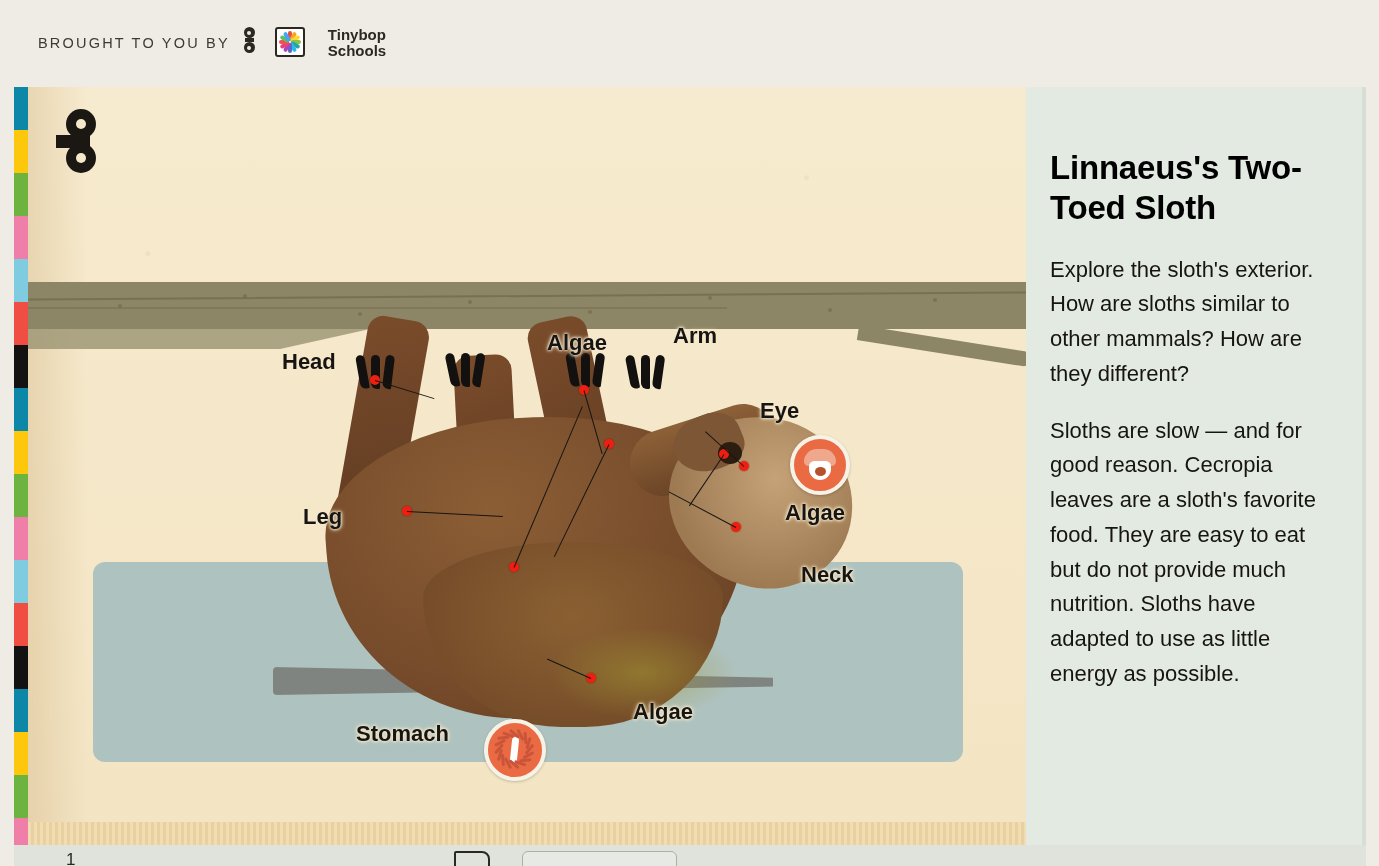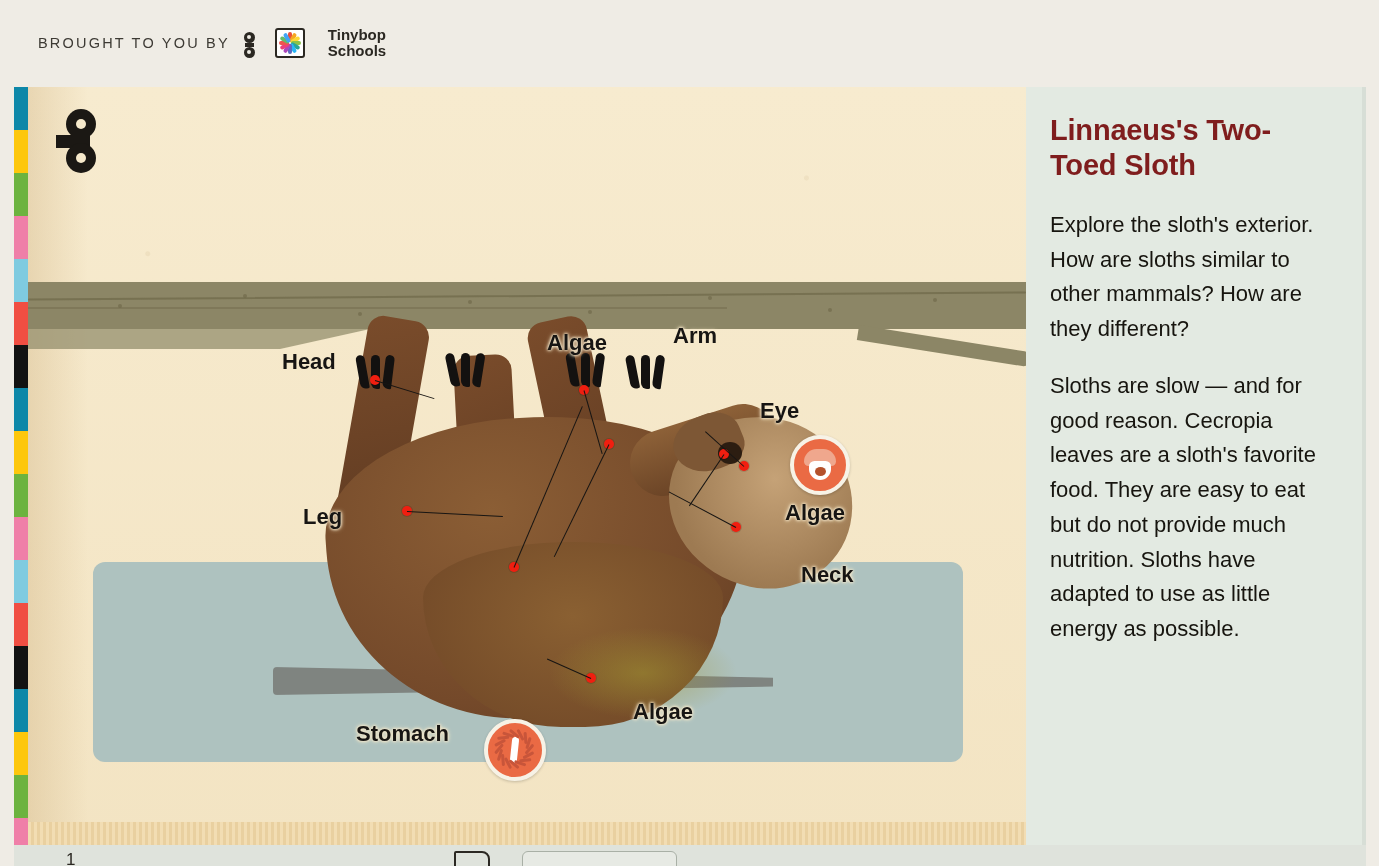--- a/index.html
+++ b/index.html
@@ -19,21 +19,21 @@
     padding: 0 24px 0 38px;
   }
   .page-title {
     font-size: 44px; font-weight: bold; color: #333029;
     letter-spacing: -0.5px; line-height: 1;
   }
   .brand { display: flex; align-items: center; gap: 14px; }
   .brand-text {
     font-size: 14.5px; letter-spacing: 2.2px; color: #3d3a34; font-weight: 500;
   }
-  .brand-logo { display: flex; align-items: flex-end; gap: 20px; }
+  .brand-logo { display: flex; align-items: flex-start; gap: 20px; }
   .key-mark { width: 11px; height: 26px; position: relative; }
   .key-mark .kc { position: absolute; left: 0; width: 11px; height: 11px;
     border-radius: 50%; background: #2b2822; }
   .key-mark .kc:after { content:""; position:absolute; left:3.5px; top:3.5px;
     width:4px; height:4px; border-radius:50%; background:#efece5; }
   .key-mark .kc.top { top: 0; }
   .key-mark .kc.bot { bottom: 0; }
   .key-mark .kbar { position:absolute; left:1px; top:11px; width:9px; height:4px; background:#2b2822; }
   .logo-square {
     width: 30px; height: 30px; border: 2.5px solid #2b2822; border-radius: 3px;
@@ -193,22 +193,22 @@
     position:absolute; left:0; top:735px; width:100%; height:23px;
     background: repeating-linear-gradient(90deg,#f2ddb3 0 3px,#e9d0a0 3px 6px);
   }
 
   
   .sidebar {
     width: 340px; flex: 0 0 340px; height:758px;
     background:#e3eae2; padding: 26px 30px 0 24px; position:relative;
   }
   .sb-title {
-    font-size:29px; font-weight:bold; color:#7f1d1d; line-height:1.22;
-    letter-spacing:-0.2px; margin-bottom:24px;
+    font-size:33px; font-weight:bold; color:#000000; line-height:1.22;
+    letter-spacing:-0.2px; margin-bottom:24px;margin-top:35px;
   }
   .sb-para { font-size:22px; color:#17150f; line-height:1.58; margin-bottom:22px; }
   .sb-edge { position:absolute; right:0; top:0; width:4px; height:100%; background:#d7ded6; }
 
   .footerbar { position:absolute; left:14px; top:845px; width:1352px; height:21px;
     background:#dfe3dc; }
   .footer-num { position:absolute; left:52px; top:5px; font-size:17px; color:#2b2822; }
   .footer-shape { position:absolute; left:440px; top:6px; width:36px; height:22px;
     border:2px solid #2b2822; border-radius:2px 8px 2px 2px; background:#dfe3dc; }
   .footer-pill { position:absolute; left:508px; top:6px; width:155px; height:22px;

